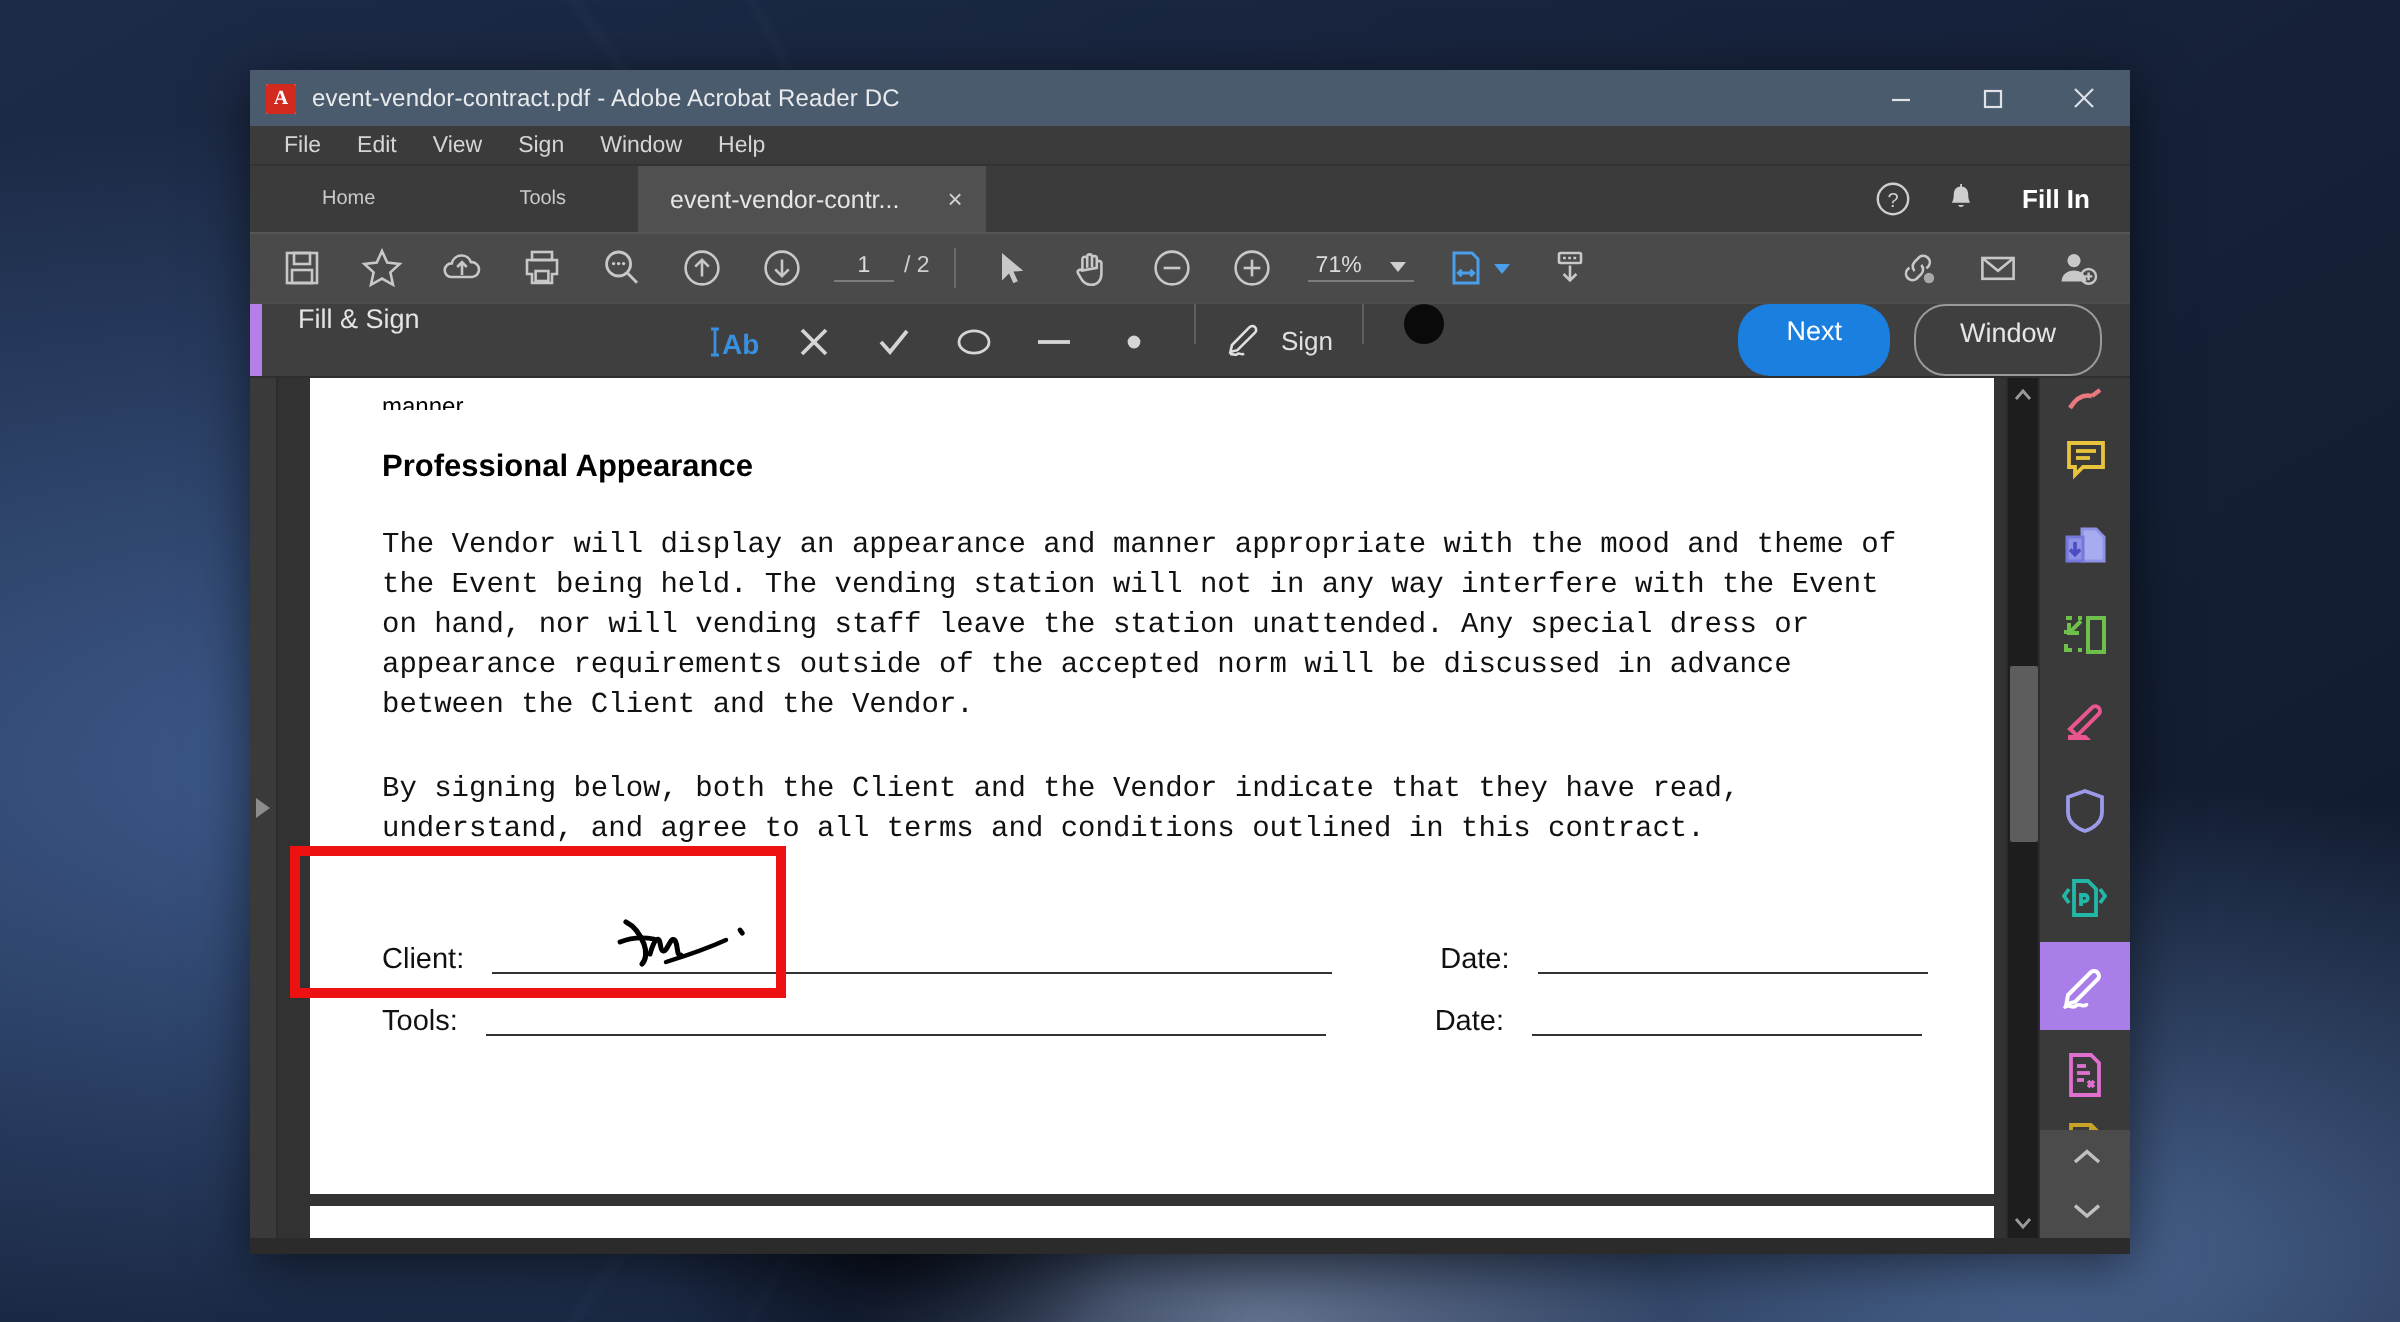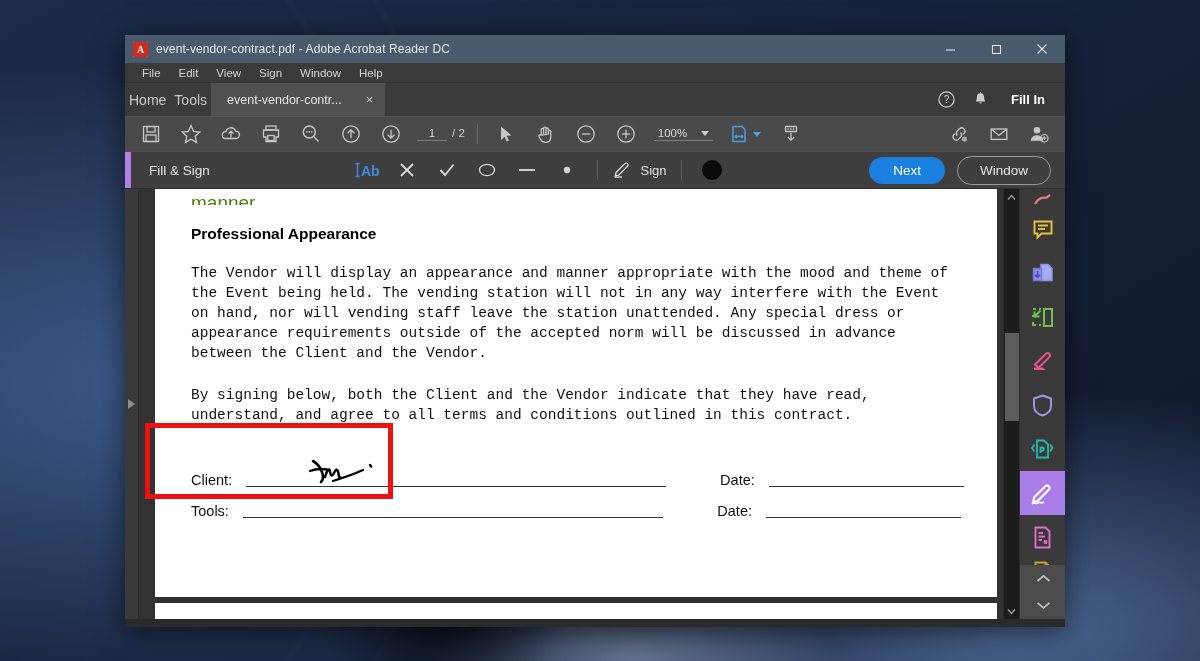--- a/index.html
+++ b/index.html
@@ -109,22 +109,22 @@
   }
 
   
   .tabstrip {
     height: 33px; background: #3b3b3b;
     display: flex; align-items: stretch;
     flex: 0 0 33px;
     position: relative;
   }
   .tabstrip .tbtn {
-    display: flex; align-items: center; padding: 0 4px;
-    color: #c9c9c9; font-size: 14px;
+    display: flex; align-items: center; padding: 0 36px;
+    color: #c9c9c9; font-size: 10px;
   }
   .tabstrip .doctab {
     display: flex; align-items: center; gap: 24px;
     padding: 0 12px 0 16px;
     background: #505050;
     color: #e6e6e6; font-size: 12.5px;
     min-width: 150px;
   }
   .tabstrip .doctab .x {
     color: #cfcfcf; font-size: 13px; line-height: 1;
@@ -175,21 +175,21 @@
   .zoombox .zval { color: #dcdcdc; font-size: 11.5px; }
   .caret-dn {
     width: 0; height: 0; border-left: 4px solid transparent;
     border-right: 4px solid transparent; border-top: 5px solid #cfcfcf;
   }
   .toolbar .spacer { flex: 1; }
 
   
   .fsbar {
     height: 38px; background: #3f3f3f;
-    display: flex; align-items: center;
+    display: flex; 
     flex: 0 0 38px;
     position: relative;
     border-top: 1px solid #4d4d4d;
     border-bottom: 1px solid #2e2e2e;
   }
   .fsbar .accent {
     width: 6px; height: 100%; background: #b57fe8; flex: 0 0 6px;
   }
   .fsbar .fstitle {
     color: #e4e4e4; font-size: 13.5px; padding-left: 18px;
@@ -246,21 +246,21 @@
   }
   .page2 {
     position: absolute; left: 16px; right: 6px; top: 414px;
     background: #ffffff; height: 30px;
   }
   .doc-text {
     font-family: "Liberation Sans", sans-serif;
     color: #111; font-size: 14.5px; line-height: 20px;
   }
   .doc-clip-top {
-    height: 12px; overflow: hidden; color: #4d7c0f; font-size: 19px;
+    height: 12px; overflow: hidden; color: #000000; font-size: 12px;
     line-height: 20px; margin-bottom: 14px;
     position: relative; top: -6px;
   }
   .doc-h {
     font-weight: bold; font-size: 15.5px; color: #000;
     margin-bottom: 20px;
   }
   .doc-p { margin-bottom: 22px; font-family: Liberation Mono, monospace; }
 
   .sig-block { margin-top: 34px; position: relative; }
@@ -476,21 +476,21 @@
         </svg>
     </div>
     <div class="tb">
       <svg width="22" height="22" viewBox="0 0 22 22" fill="none" stroke="currentColor" stroke-width="1.3">
           <circle cx="11" cy="11" r="8.2"></circle>
           <line x1="6.8" y1="11" x2="15.2" y2="11"></line>
           <line x1="11" y1="6.8" x2="11" y2="15.2"></line>
         </svg>
     </div>
     <div class="zoombox">
-      <span class="zval">100%</span>
+      <span class="zval">71%</span>
       <span class="caret-dn"></span>
     </div>
     <div class="tb" style="color:#4a9eea;">
       <svg width="22" height="22" viewBox="0 0 22 22" fill="none" stroke="currentColor" stroke-width="1.5">
           <path d="M5 3.5h9l3 3v12H5z"></path>
           <path d="M7.5 13.5h7M8.8 11.9 7.2 13.5l1.6 1.6M13.2 11.9l1.6 1.6-1.6 1.6"></path>
         </svg>
     </div>
     <div style="display:flex;align-items:center;margin-left:-6px;">
       <span class="caret-dn" style="border-top-color:#4a9eea;"></span>

